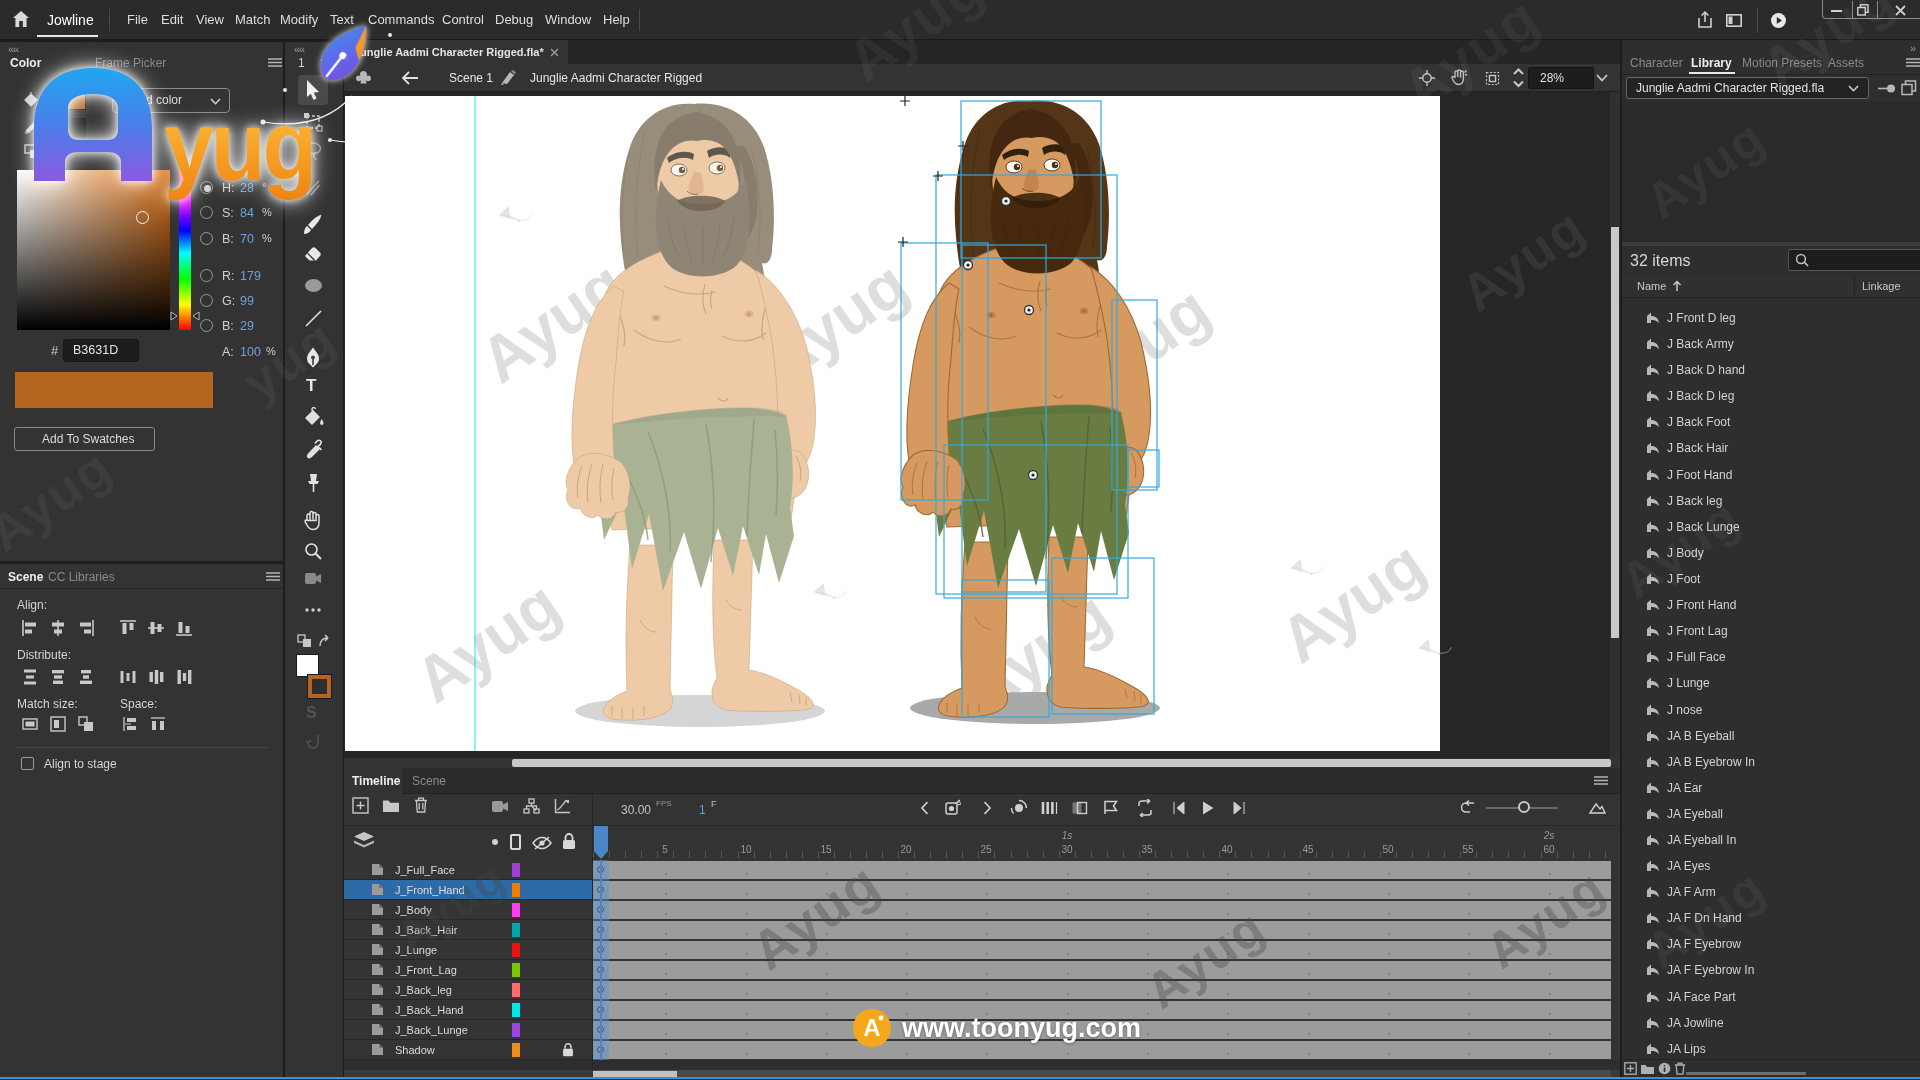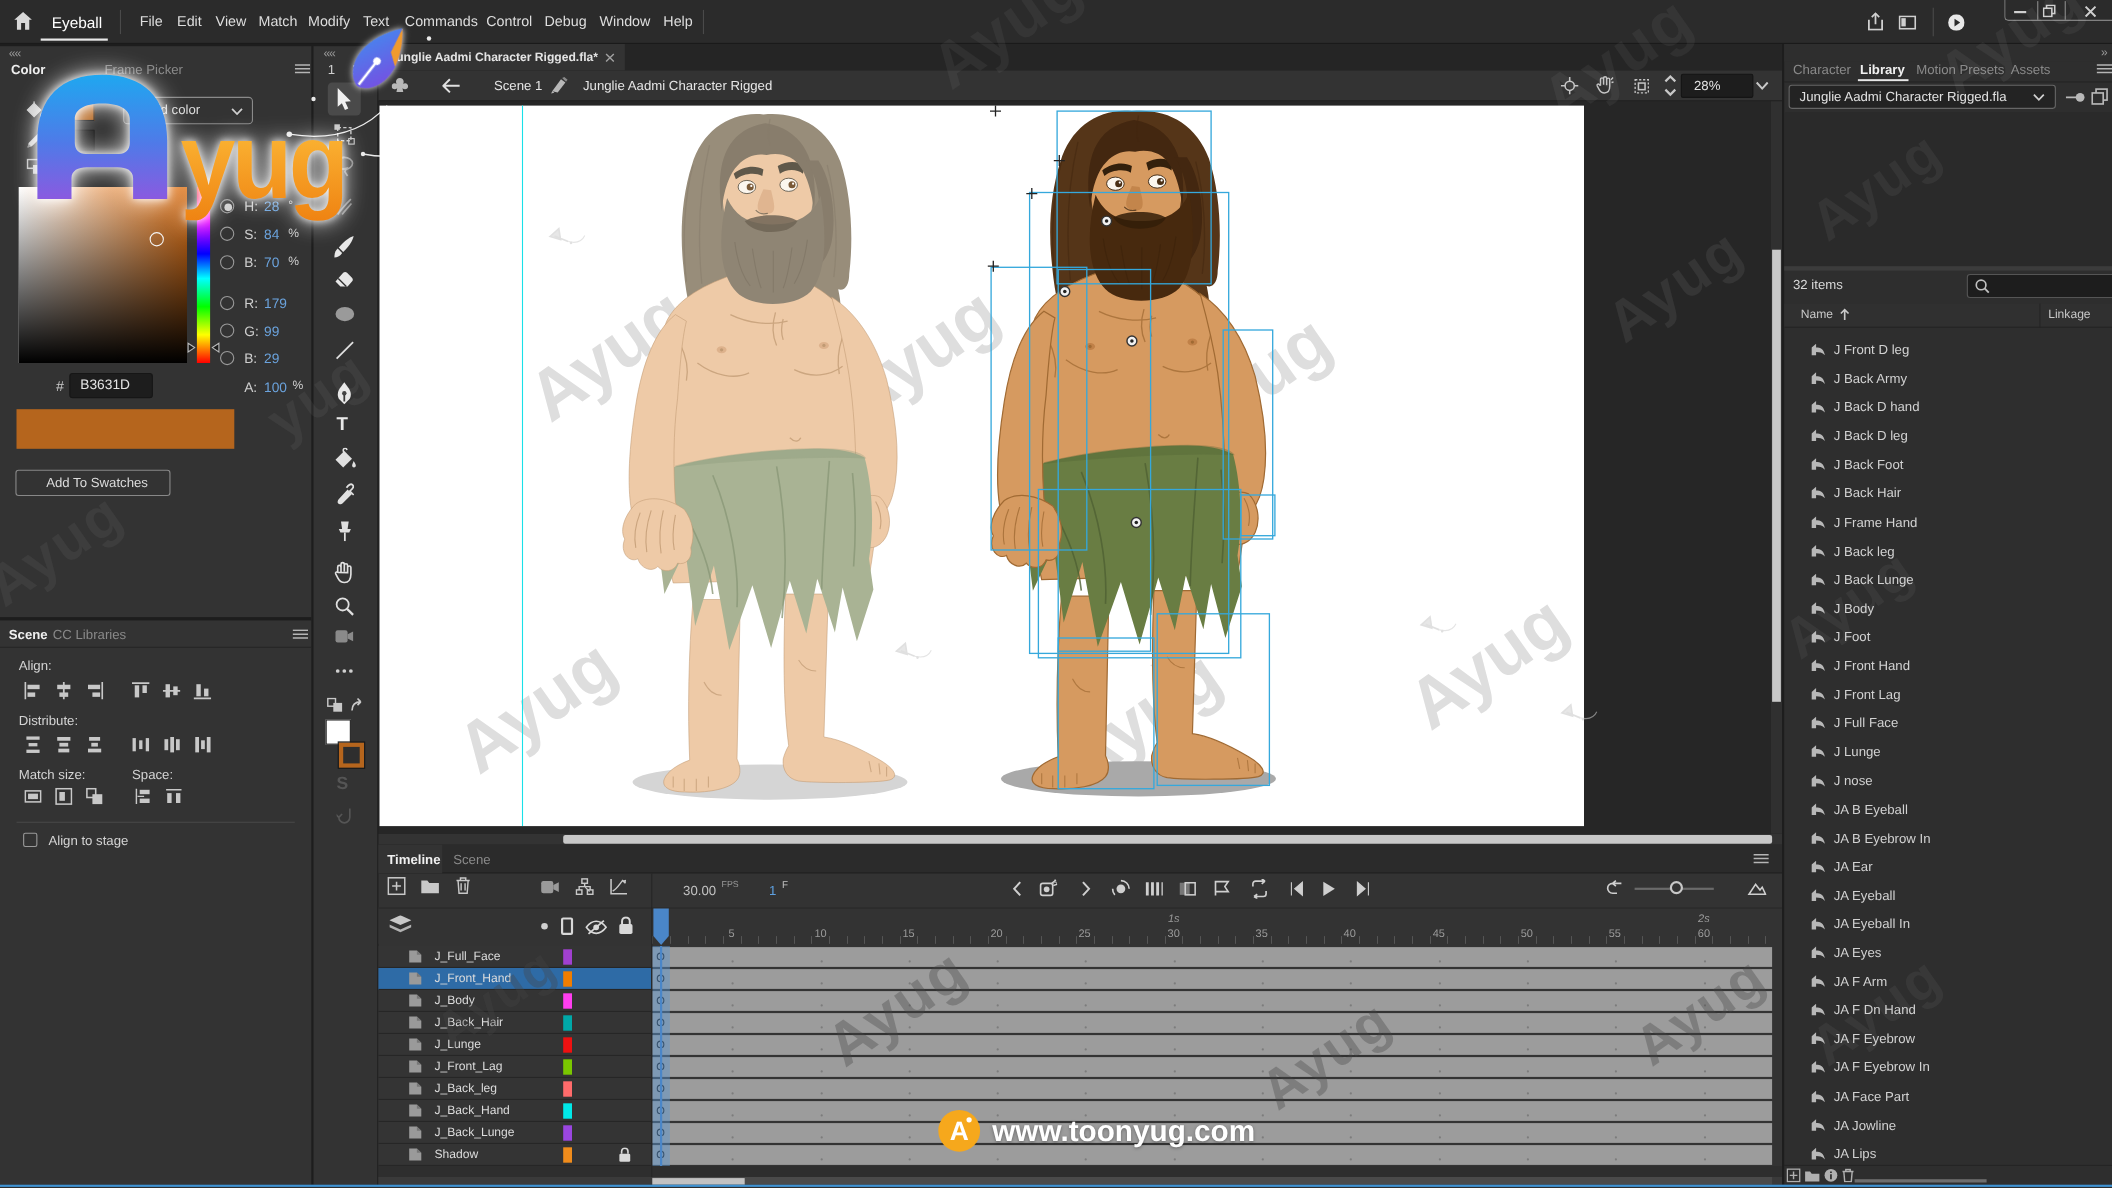--- a/index.html
+++ b/index.html
@@ -27,21 +27,21 @@
 svg{display:block}
 .wm{position:absolute;font-weight:bold;color:rgba(120,120,120,0.16);transform:rotate(-35deg);font-size:58px;letter-spacing:2px}
 </style>
 </head>
 <body>
 <div id="app">
   <div class="abs" id="menubar">
     <svg class="abs" style="left:12px;top:10px" width="18" height="19" viewBox="0 0 18 19">
         <path d="M9 1 L17 8 L14.6 8 L14.6 17 L10.8 17 L10.8 11 L7.2 11 L7.2 17 L3.4 17 L3.4 8 L1 8 Z" fill="#d8d8d8"></path>
       </svg>
-    <span class="mi" style="left:47px;color:#fff;font-size:14px">Eyeball</span>
+    <span class="mi" style="left:47px;color:#fff;font-size:14px">Jowline</span>
     <div class="abs" style="left:37px;top:35px;width:61px;height:2px;background:#e8e8e8"></div>
     <div class="abs" style="left:109px;top:9px;width:1px;height:22px;background:#4a4a4a"></div>
     <span class="mi" style="left:127px">File</span>
     <span class="mi" style="left:161px">Edit</span>
     <span class="mi" style="left:196px">View</span>
     <span class="mi" style="left:235px">Match</span>
     <span class="mi" style="left:280px">Modify</span>
     <span class="mi" style="left:330px">Text</span>
     <span class="mi" style="left:368px">Commands</span>
     <span class="mi" style="left:442px">Control</span>
@@ -898,21 +898,21 @@
 <svg class="abs" style="left:256px;top:44px" width="18" height="9" viewBox="0 0 18 9">
         <path d="M0 4.5 H10" stroke="#b8b8b8" stroke-width="1.6"></path>
         <circle cx="13" cy="4.5" r="4" fill="#b8b8b8"></circle>
       </svg>
 <svg class="abs" style="left:279px;top:40px" width="16" height="16" viewBox="0 0 16 16">
         <rect x="4.5" y="1" width="10" height="10" fill="#2e2e2e" stroke="#b8b8b8" stroke-width="1.5"></rect>
         <rect x="1" y="4.5" width="10" height="10" fill="#2e2e2e" stroke="#b8b8b8" stroke-width="1.5"></rect>
       </svg>
 <div class="abs" style="left:0;top:62px;width:298px;height:140px;background:#2a2a2a"></div>
 <div class="abs" style="left:0;top:202px;width:298px;height:4px;background:#3c3c3c"></div>
-<span class="abs" style="left:8px;top:212px;font-size:12px;color:#d8d8d8">32 items</span>
+<span class="abs" style="left:8px;top:212px;font-size:16px;color:#d8d8d8">32 items</span>
 <div class="abs" style="left:166px;top:209px;width:148px;height:22px;background:#1d1d1d;border:1px solid #555;border-radius:3px"></div>
 <svg class="abs" style="left:173px;top:213px" width="14" height="14" viewBox="0 0 14 14">
         <circle cx="6" cy="6" r="4.4" fill="none" stroke="#c0c0c0" stroke-width="1.5"></circle>
         <path d="M9.2 9.2 L13 13" stroke="#c0c0c0" stroke-width="1.7"></path>
       </svg>
 <div class="abs" style="left:0;top:236px;width:298px;height:22px;background:#303030;border-bottom:1px solid #242424"></div>
 <span class="abs" style="left:15px;top:240px;font-size:11px;color:#c8c8c8">Name</span>
 <svg class="abs" style="left:50px;top:240px" width="10" height="12" viewBox="0 0 10 12">
         <path d="M5 11 V2 M1.5 5 L5 1.5 L8.5 5" fill="none" stroke="#c8c8c8" stroke-width="1.5"></path>
       </svg>
@@ -951,21 +951,21 @@
 <div class="librow" style="top:395px">
         <svg class="abs" style="left:24px;top:7px" width="14" height="12" viewBox="0 0 14 12">
           <path d="M1 11 L1 4 L5 0.5 L5 4 C9 4 12 5.5 13 11 C10.5 8.5 8 8 5 8 L5 11 Z" fill="#b8b8b8"></path>
         </svg>
         <span class="abs" style="left:45px;top:6px">J Back Hair</span>
       </div>
 <div class="librow" style="top:422px">
         <svg class="abs" style="left:24px;top:7px" width="14" height="12" viewBox="0 0 14 12">
           <path d="M1 11 L1 4 L5 0.5 L5 4 C9 4 12 5.5 13 11 C10.5 8.5 8 8 5 8 L5 11 Z" fill="#b8b8b8"></path>
         </svg>
-        <span class="abs" style="left:45px;top:6px">J Frame Hand</span>
+        <span class="abs" style="left:45px;top:6px">J Foot Hand</span>
       </div>
 <div class="librow" style="top:448px">
         <svg class="abs" style="left:24px;top:7px" width="14" height="12" viewBox="0 0 14 12">
           <path d="M1 11 L1 4 L5 0.5 L5 4 C9 4 12 5.5 13 11 C10.5 8.5 8 8 5 8 L5 11 Z" fill="#b8b8b8"></path>
         </svg>
         <span class="abs" style="left:45px;top:6px">J Back leg</span>
       </div>
 <div class="librow" style="top:474px">
         <svg class="abs" style="left:24px;top:7px" width="14" height="12" viewBox="0 0 14 12">
           <path d="M1 11 L1 4 L5 0.5 L5 4 C9 4 12 5.5 13 11 C10.5 8.5 8 8 5 8 L5 11 Z" fill="#b8b8b8"></path>

